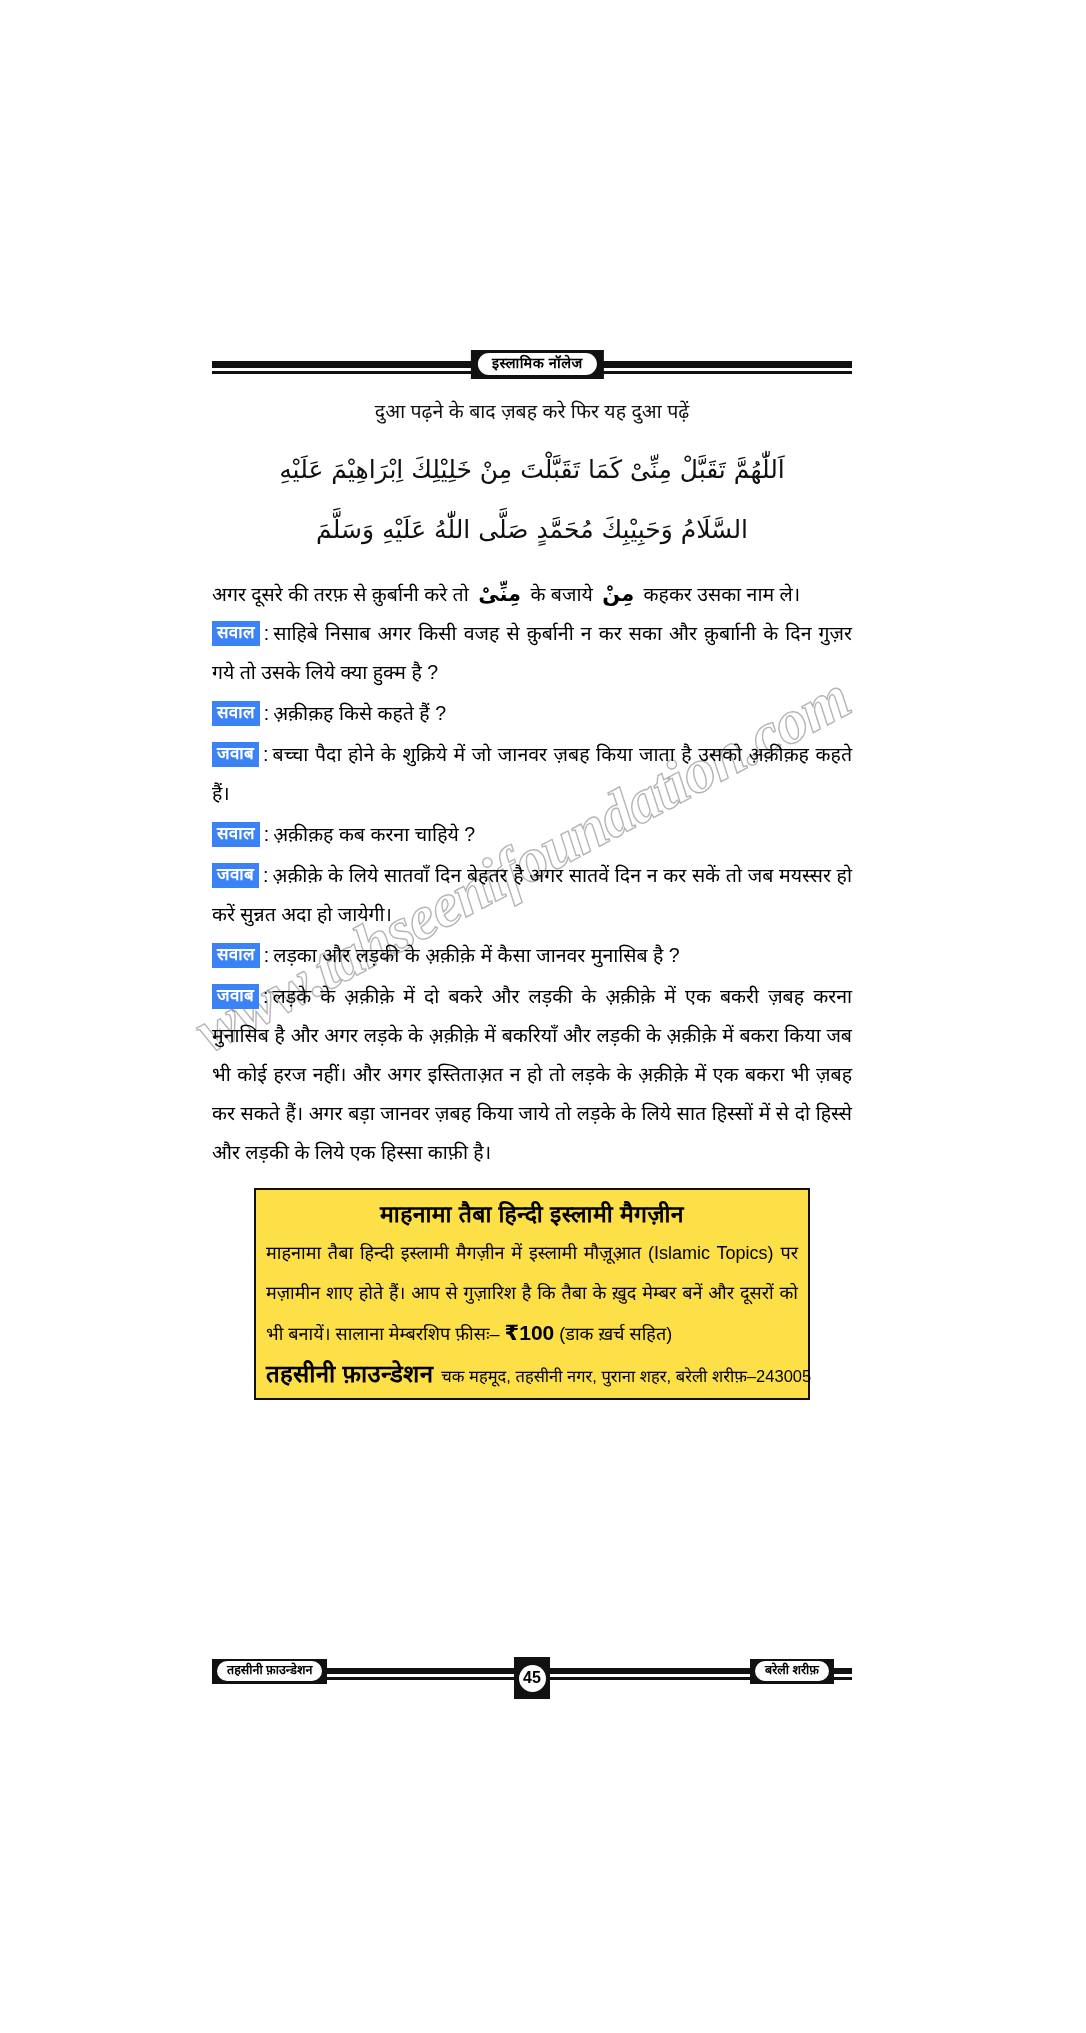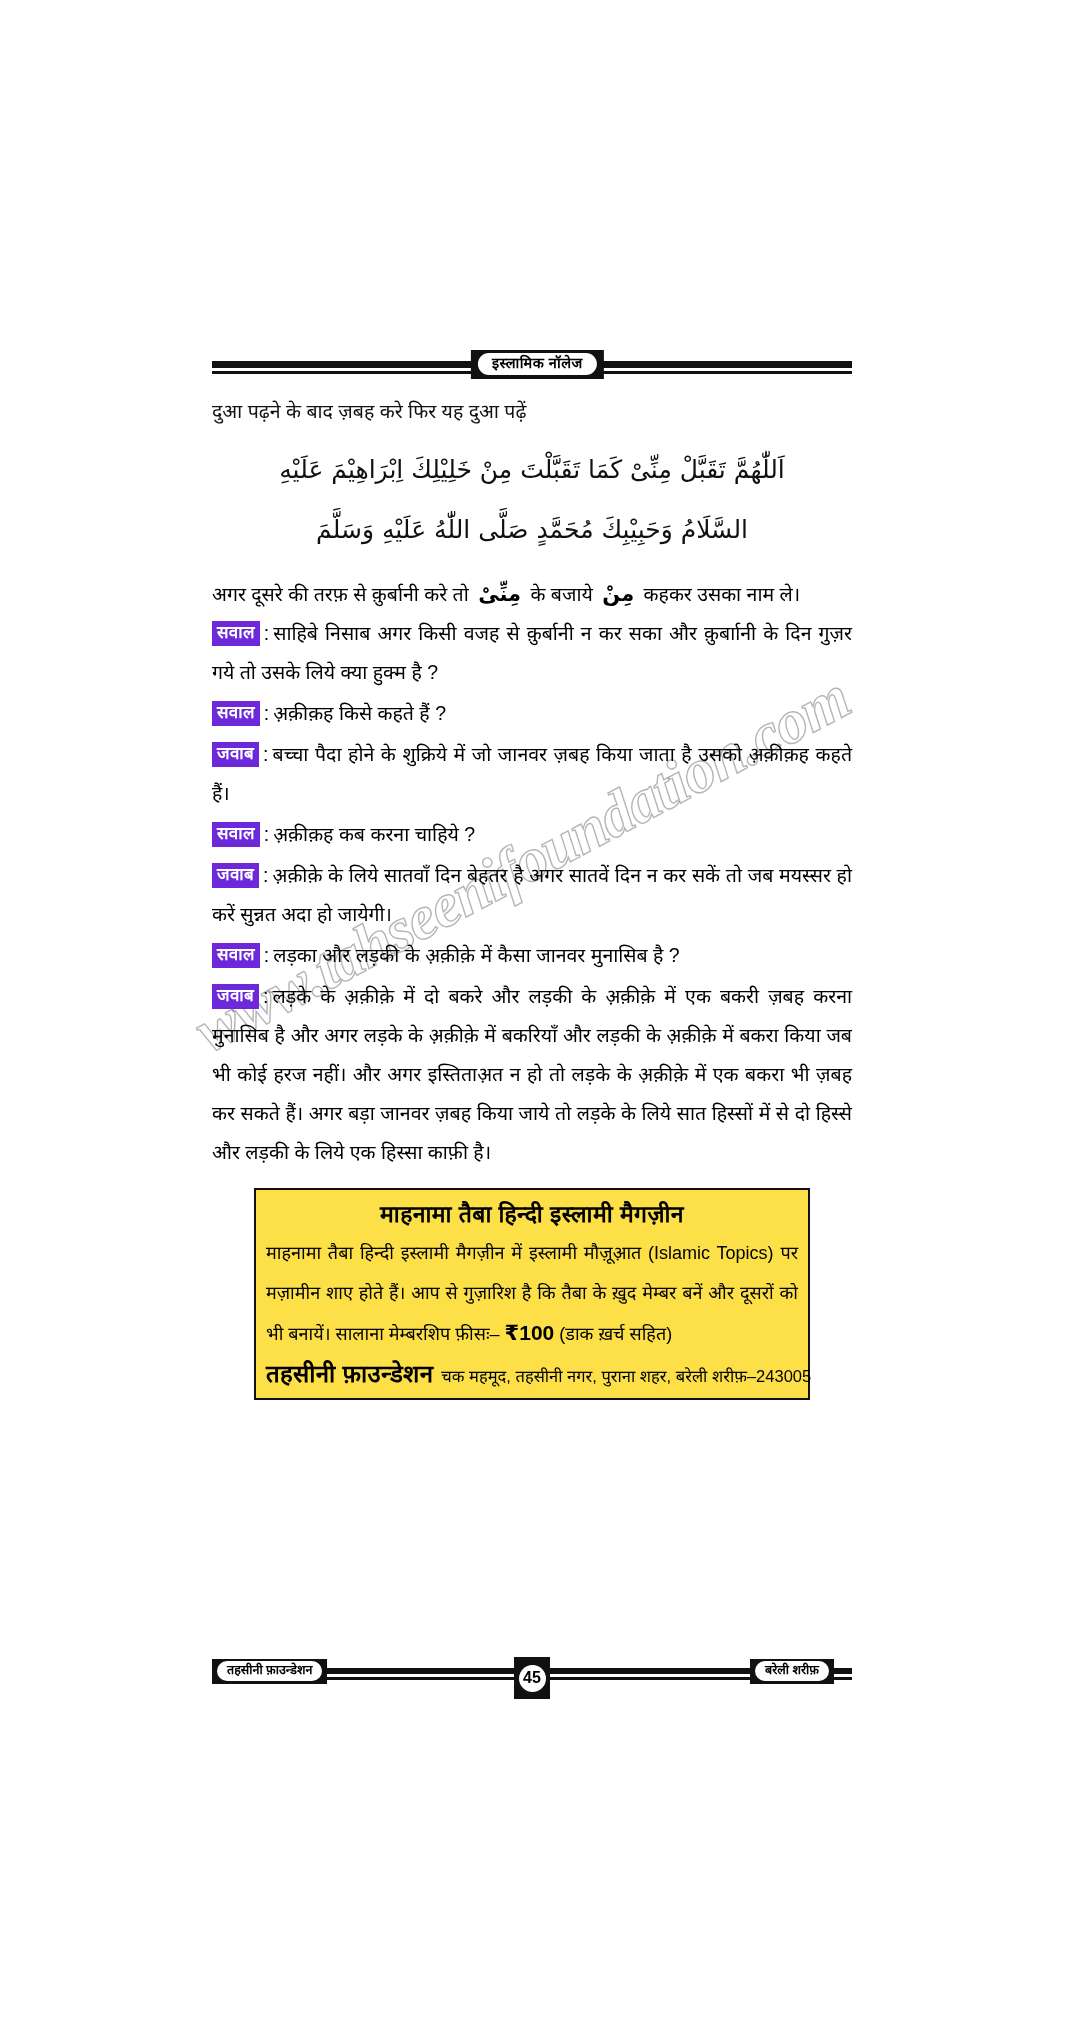--- a/index.html
+++ b/index.html
@@ -114,20 +114,21 @@
   .ptxt {
     font-family: "Liberation Sans", "DejaVu Sans", sans-serif;
     font-size: 19.5px;
     line-height: 38px;
     color: #111;
     position: relative;
     z-index: 6;
   }
   .intro-line {
     margin: 2px 0 10px 0;
+    text-align: center;
   }
 
   
   .arabic-block {
     direction: rtl;
     text-align: center;
     font-family: "DejaVu Sans", "Liberation Sans", sans-serif;
     font-size: 25px;
     line-height: 60px;
     color: #111;
@@ -164,21 +165,21 @@
     z-index: 6;
     margin: 0 0 2px 0;
     font-family: "Liberation Sans", "DejaVu Sans", sans-serif;
     font-size: 19.5px;
     line-height: 39px;
     text-align: justify;
     text-justify: inter-word;
   }
   .qa .tag {
     display: inline-block;
-    background: #6d28d9;
+    background: #3b82f6;
     color: #ffffff;
     font-weight: 700;
     font-size: 17px;
     line-height: 22px;
     padding: 1px 5px 2px 5px;
     margin-right: 3px;
     vertical-align: 2px;
     letter-spacing: 0.3px;
   }
   .qa .colon { padding: 0 4px 0 1px; }

